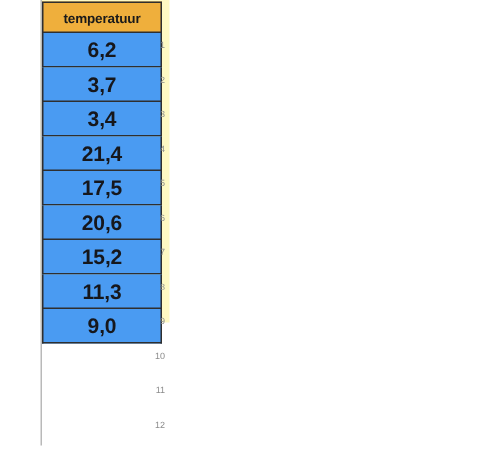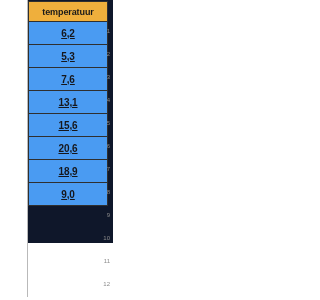--- a/index.html
+++ b/index.html
@@ -9,22 +9,22 @@
   }
   body {
     width: 113px;
     height: 300px;
     overflow: hidden;
     font-family: "Liberation Sans", sans-serif;
   }
   #sheet {
     position: relative;
     width: 113px;
-    height: 243px;
-    background: #0f172a;
+    height: 215px;
+    background: #fef9c3;
   }
   
   .gutter {
     position: absolute;
     left: 0;
     top: 0;
     width: 27px;
     height: 300px;
     background: #ffffff;
   }
@@ -70,46 +70,46 @@
   }
   .cell {
     box-sizing: border-box;
     height: 23px;
     background: #4a9bf2;
     border: 1px solid #2f2f2f;
     border-top: none;
     display: flex;
     align-items: center;
     justify-content: center;
-    font-size: 10px;
+    font-size: 14px;
     font-weight: bold;
     color: #16171c;
     letter-spacing: -0.1px;
     font-family: "Liberation Sans", sans-serif;
-    text-decoration: underline;
   }
 </style>
 </head>
 <body>
 
 <div id="sheet">
 
   <div class="gutter"></div>
 
   <div class="v-rule"></div>
 
   <div class="table-col">
     <div class="hdr">temperatuur</div>
     <div class="cell">6,2</div>
-    <div class="cell">5,3</div>
-    <div class="cell">7,6</div>
-    <div class="cell">13,1</div>
-    <div class="cell">15,6</div>
+    <div class="cell">3,7</div>
+    <div class="cell">3,4</div>
+    <div class="cell">21,4</div>
+    <div class="cell">17,5</div>
     <div class="cell">20,6</div>
-    <div class="cell">18,9</div>
+    <div class="cell">15,2</div>
+    <div class="cell">11,3</div>
     <div class="cell">9,0</div>
   </div>
 
   <div class="gutter-cell" style="top:28px">1</div>
   <div class="gutter-cell" style="top:51px">2</div>
   <div class="gutter-cell" style="top:74px">3</div>
   <div class="gutter-cell" style="top:97px">4</div>
   <div class="gutter-cell" style="top:120px">5</div>
   <div class="gutter-cell" style="top:143px">6</div>
   <div class="gutter-cell" style="top:166px">7</div>

